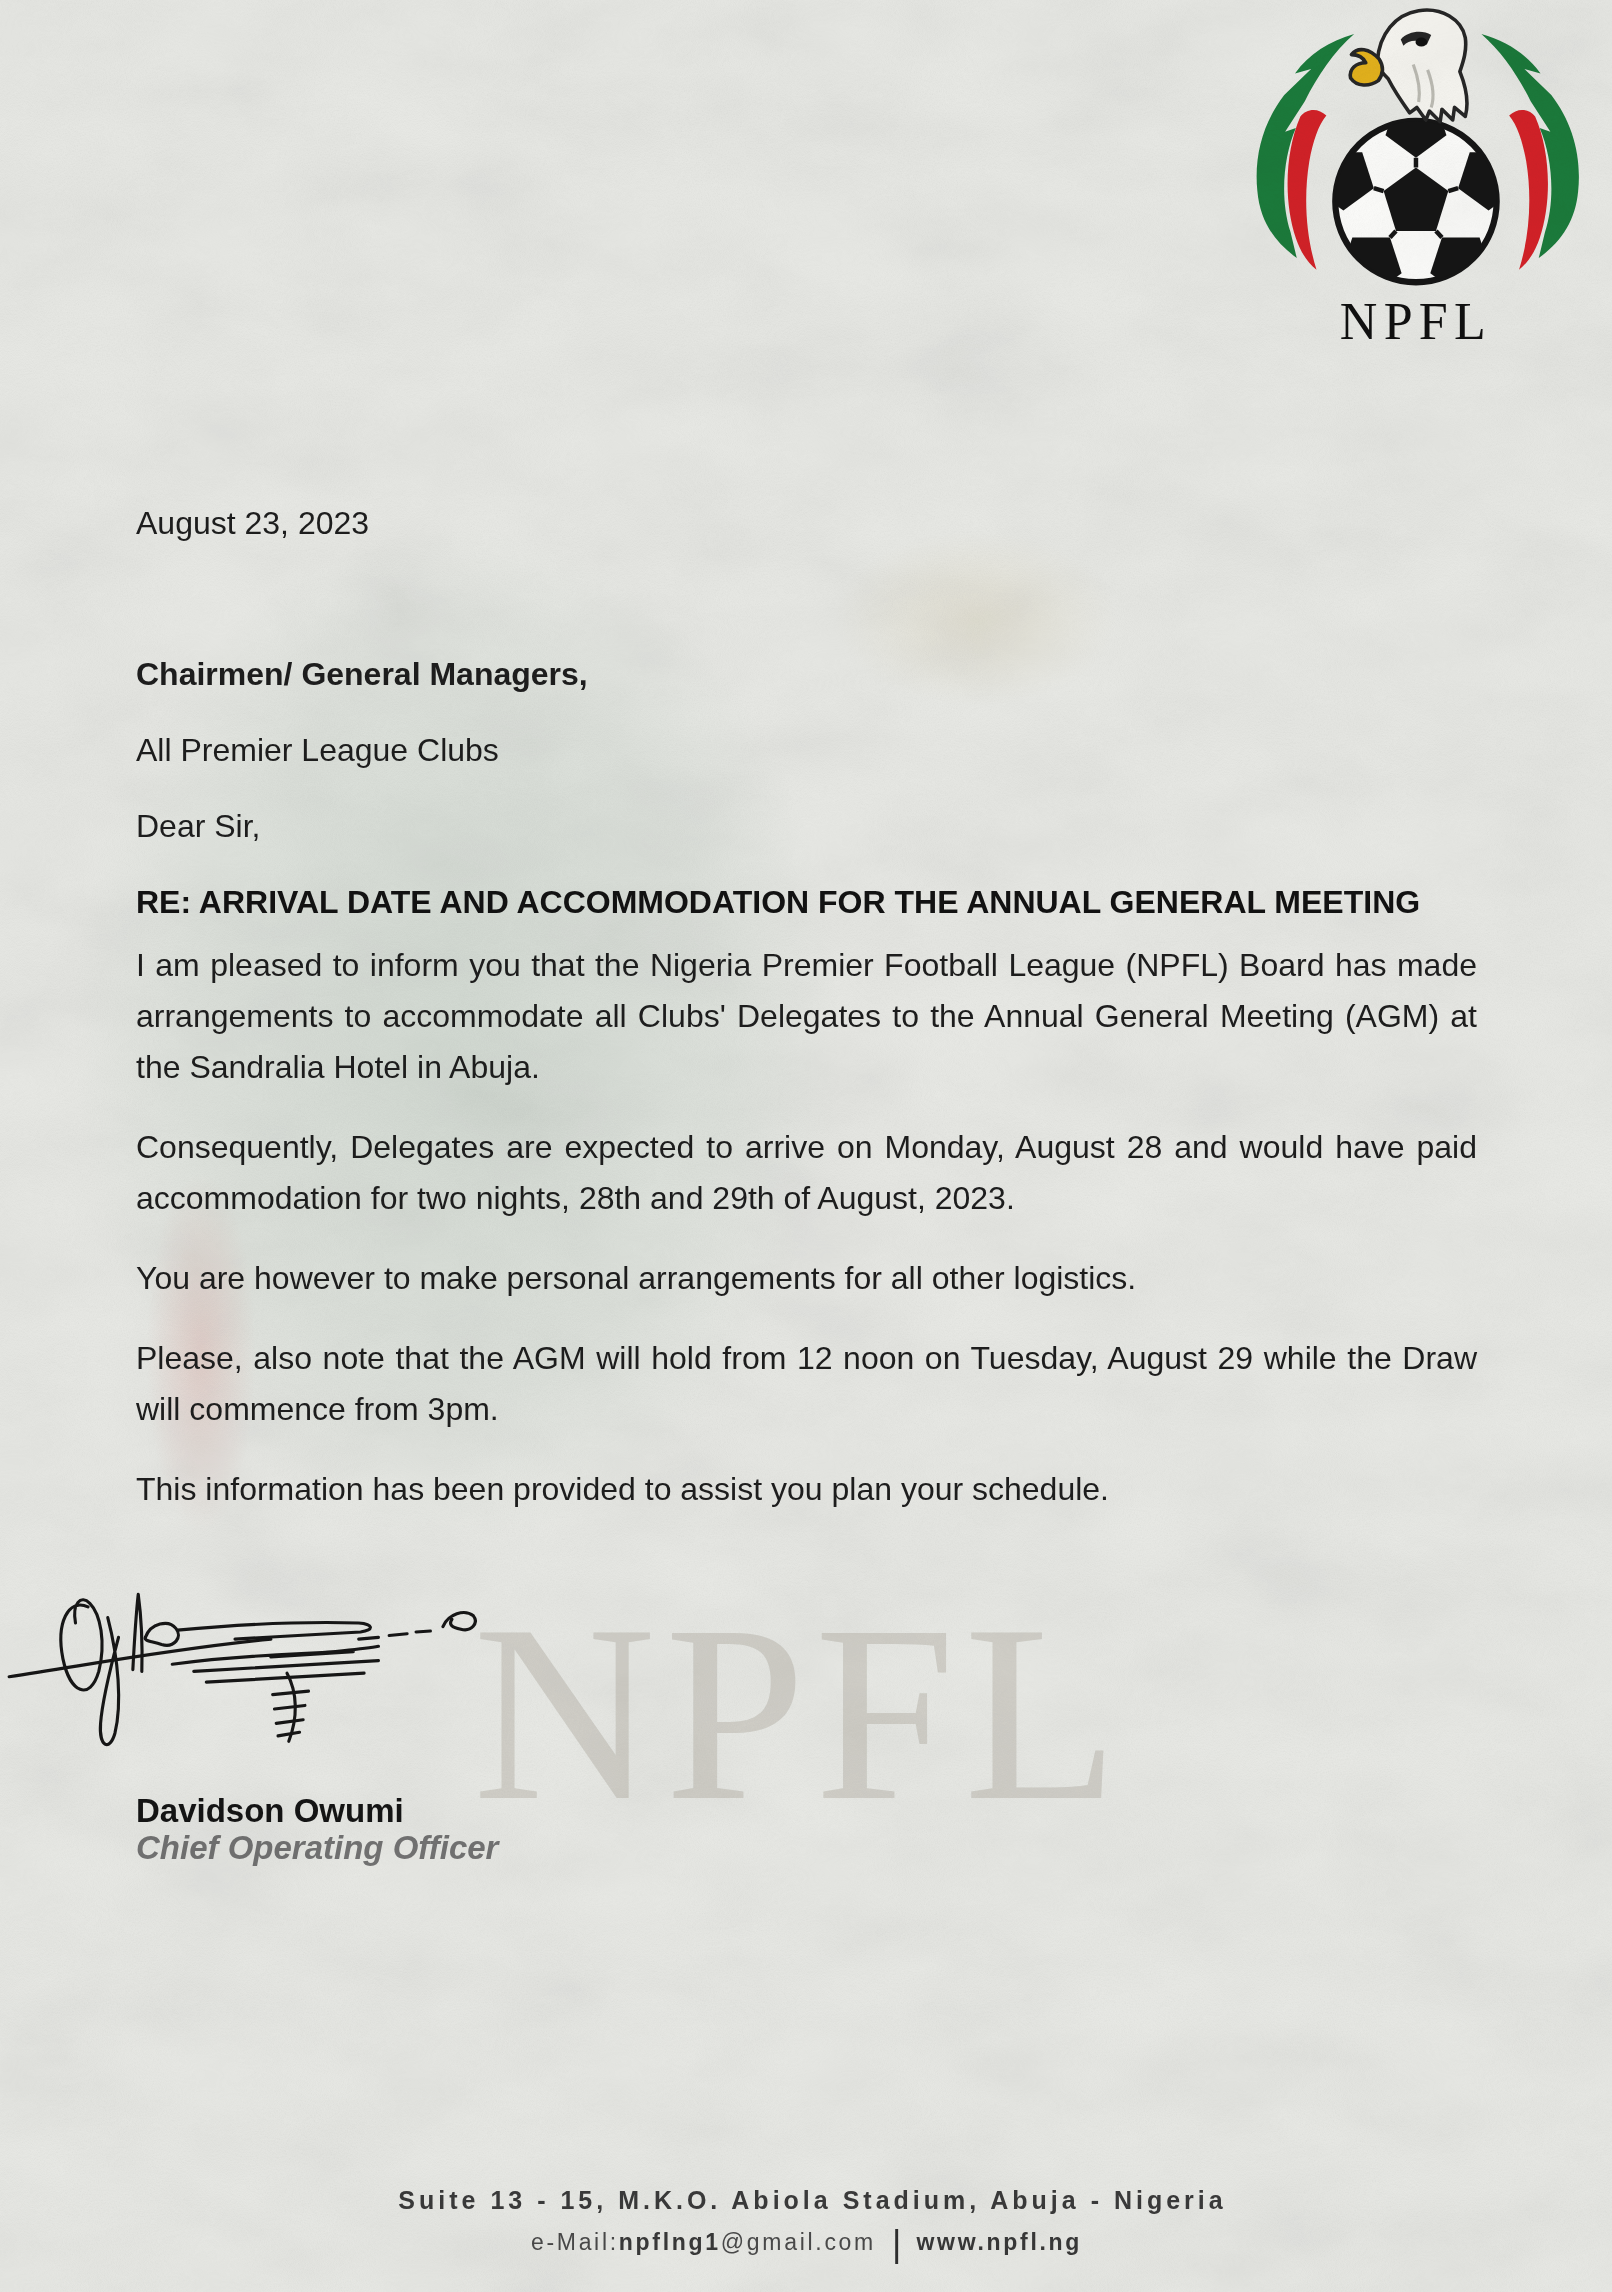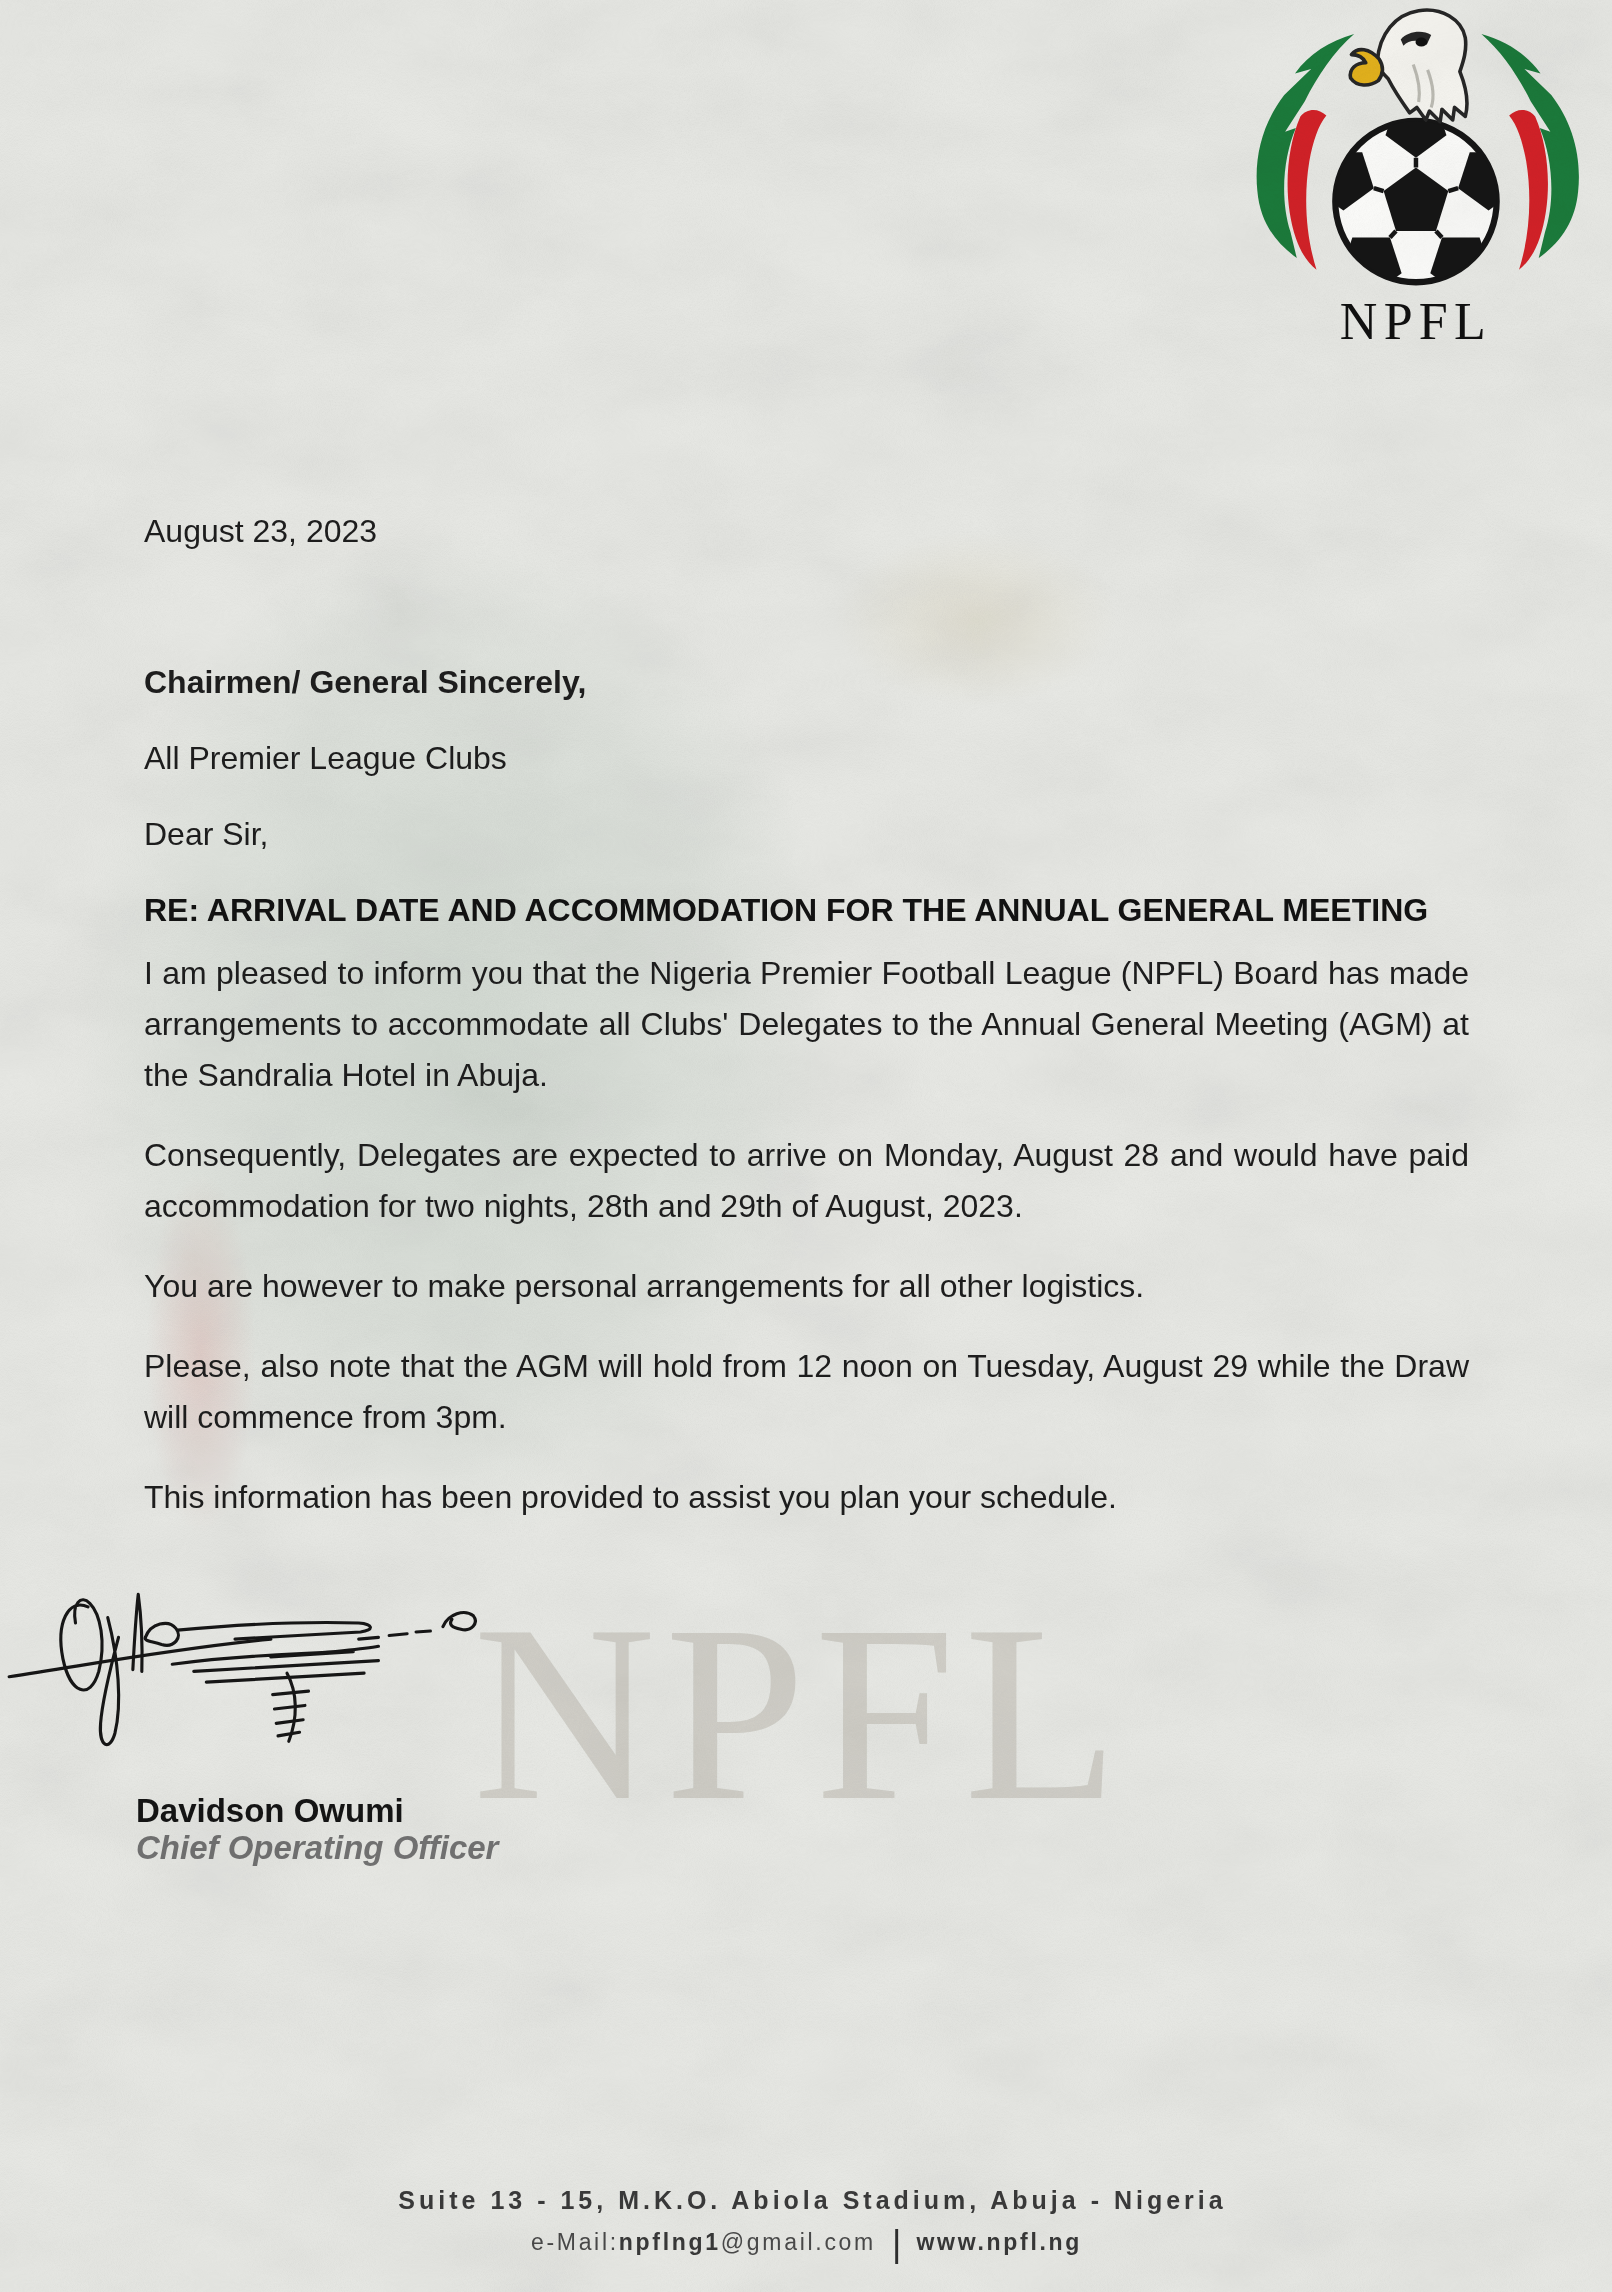--- a/index.html
+++ b/index.html
@@ -31,21 +31,21 @@
   
   .watermark{
     position:absolute;left:473px;top:1587px;
     font-family:"Liberation Serif","DejaVu Serif",serif;
     font-size:253px;line-height:1;letter-spacing:9px;
     color:rgba(128,120,102,0.22);
     pointer-events:none;white-space:nowrap;
   }
   
   .letter-col{position:absolute;left:136px;top:498px;width:1341px;}
-  .letter-col p{margin:8px;font-size:32px;line-height:51px;}
+  .letter-col p{margin:0;font-size:32px;line-height:51px;}
   .date-line{margin-bottom:100px !important;}
   .recipient-bold{font-weight:bold;margin-bottom:25px !important;}
   .recipient-plain{margin-bottom:25px !important;}
   .salutation{margin-bottom:25px !important;}
   .subject{font-weight:bold;color:#121212;margin-bottom:11.6px !important;}
   .body-par{ text-align:justify;margin-bottom:29px !important;}
   .closing{margin-bottom:0 !important;}
   
   .signature-svg{position:absolute;left:1.8px;top:1587px;width:475px;height:184px;}
   .sig-name{position:absolute;left:136px;top:1792px;font-size:33px;font-weight:bold;color:#141414;}
@@ -131,21 +131,21 @@
       <path d="M176,36 C184,27 200,25 210,31 L205,42 C195,35 185,37 179,43 Z" fill="#262626"></path>
       <ellipse cx="199" cy="39" rx="6.5" ry="5" fill="#111"></ellipse>
       <path d="M206,70 C212,86 214,100 210,112 M190,64 C196,80 198,94 196,106" stroke="#bdbcb4" stroke-width="3.5" fill="none"></path>
     </g>
 
     <text x="193" y="370" text-anchor="middle" font-family="Liberation Serif, DejaVu Serif, serif" font-size="58" letter-spacing="7" fill="#101010">NPFL</text>
   </svg>
 
   <div class="letter-col">
     <p class="date-line">August 23, 2023</p>
-    <p class="recipient-bold">Chairmen/ General Sincerely,</p>
+    <p class="recipient-bold">Chairmen/ General Managers,</p>
     <p class="recipient-plain">All Premier League Clubs</p>
     <p class="salutation">Dear Sir,</p>
     <p class="subject">RE: ARRIVAL DATE AND ACCOMMODATION FOR THE ANNUAL GENERAL MEETING</p>
     <p class="body-par">I am pleased to inform you that the Nigeria Premier Football League (NPFL) Board has made arrangements to accommodate all Clubs' Delegates to the Annual General Meeting (AGM) at the Sandralia Hotel in Abuja.</p>
     <p class="body-par">Consequently, Delegates are expected to arrive on Monday, August 28 and would have paid accommodation for two nights, 28th and 29th of August, 2023.</p>
     <p class="body-par">You are however to make personal arrangements for all other logistics.</p>
     <p class="body-par">Please, also note that the AGM will hold from 12 noon on Tuesday, August 29 while the Draw will commence from 3pm.</p>
     <p class="body-par">This information has been provided to assist you plan your schedule.</p>
   </div>
 

